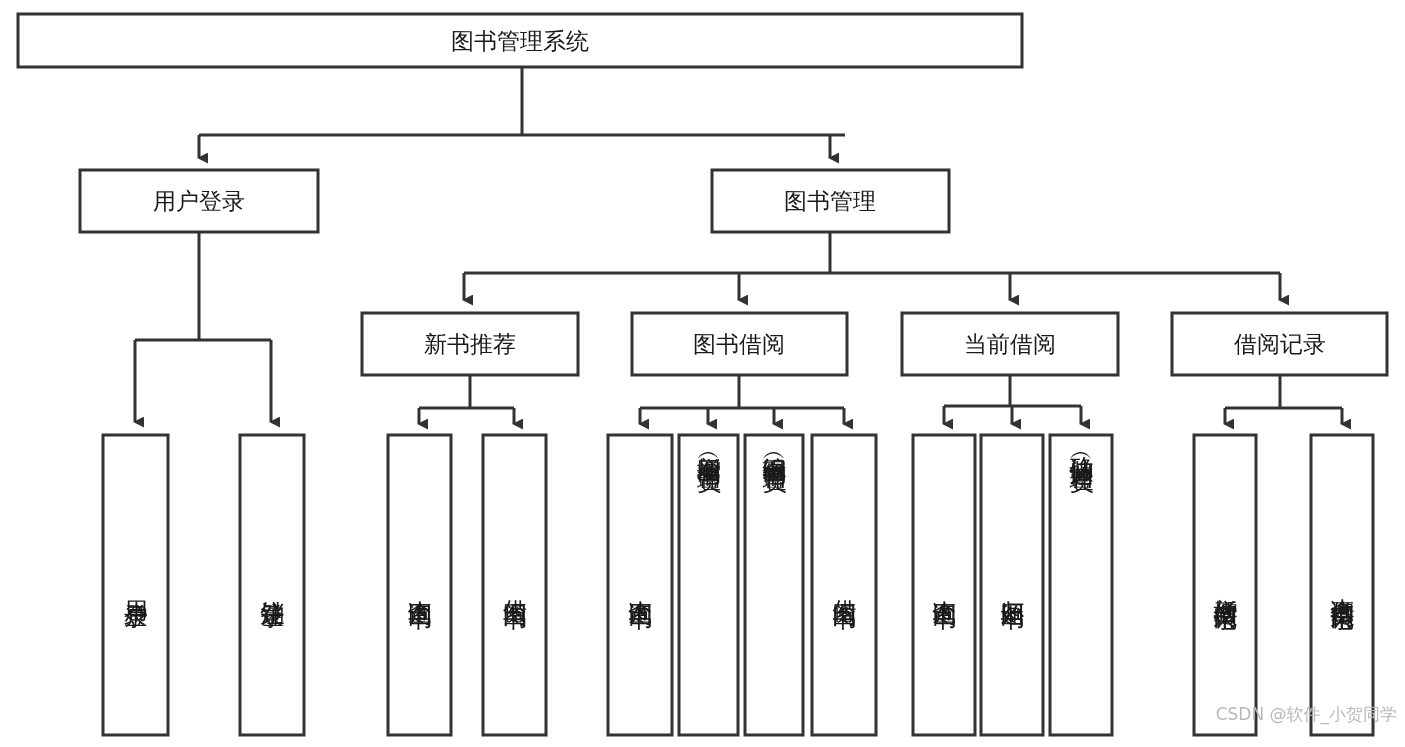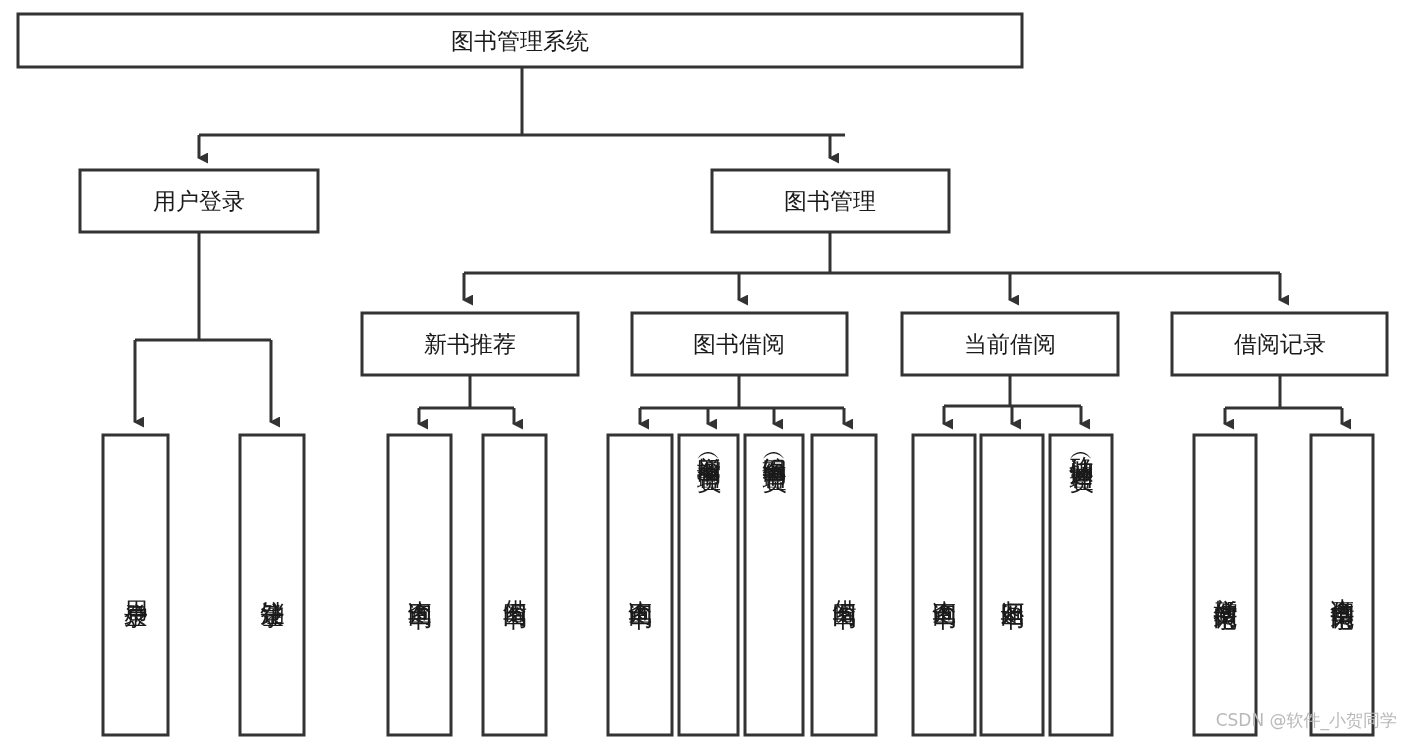--- a/index.html
+++ b/index.html
@@ -60,21 +60,21 @@
     font-family: "DejaVu Sans", "Liberation Sans", sans-serif;
     font-size: 24px;
     line-height: 1.12;
     letter-spacing: 2px;
     color: #1a1a1a;
     white-space: nowrap;
   }
   .watermark {
     position: absolute;
     right: 8px;
-    bottom: 15px;
+    bottom: 21px;
     font-family: "DejaVu Sans", "Liberation Sans", sans-serif;
     font-size: 17px;
     color: #b9b9b9;
     white-space: nowrap;
   }
 </style>
 </head>
 <body>
 
 <div id="diagram-root">

